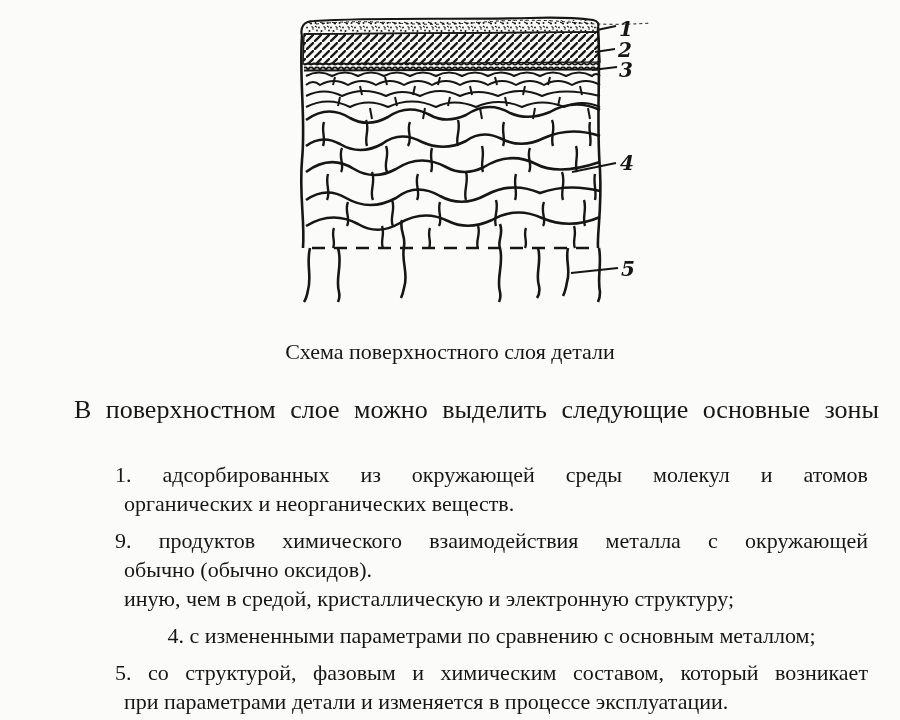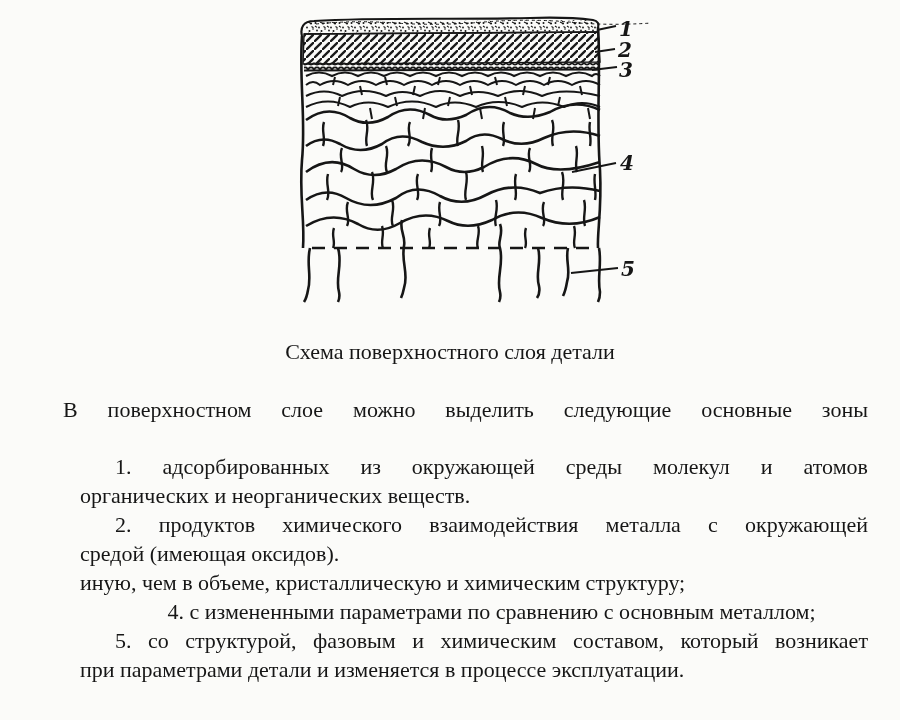--- a/index.html
+++ b/index.html
@@ -8,29 +8,29 @@
     background:var(--paper,#fbfbf9); color:var(--ink,#161616);
     font-family:"Liberation Serif", serif;
   }
   .figure { position:absolute; left:290px; top:10px; width:360px; height:312px; }
   .figure svg { display:block; }
   .caption {
     position:absolute; top:338px; left:0; width:900px;
     text-align:center; font-size:22px; line-height:28px;
   }
   .intro {
-    position:absolute; top:395px; left:63px; width:805px; margin:0;
-    font-size:22px; line-height:29px;
+    position:absolute; top:395px; left:74px; width:805px; margin:0;
+    font-size:26px; line-height:29px;
     text-align:justify; text-align-last:justify;
   }
   .zones { position:absolute; top:452px; left:80px; width:788px; font-size:22px; line-height:29px; }
   .zone-line { display:block; }
-  .zone-line.first { text-indent:35px; text-align:justify; text-align-last:justify; }
+  .zone-line.first { text-indent:35px; text-align:justify; text-align-last:justify;margin-top:8px; }
   .zone-line.first.plain { text-align:center; text-align-last:auto; }
-  .zone-line.rest { text-align:left; }
+  .zone-line.rest { text-align:left;margin-left:44px; }
   .callout-num {
     font-family:"DejaVu Serif", serif; font-style:italic; font-weight:700;
     font-size:20px; fill:#161616;
   }
 </style>
 </head>
 <body>
 
 <div class="page">
 
@@ -132,25 +132,25 @@
   <div class="caption">Схема поверхностного слоя детали</div>
 
   <p class="intro">В поверхностном слое можно выделить следующие основные зоны</p>
 
   <div class="zones">
     <div class="zone">
       <span class="zone-line first">1. адсорбированных из окружающей среды молекул и атомов</span>
       <span class="zone-line rest">органических и неорганических веществ.</span>
     </div>
     <div class="zone">
-      <span class="zone-line first">2. продуктов химического взаимодействия металла с окружающей</span>
-      <span class="zone-line rest">средой (имеющая оксидов).</span>
+      <span class="zone-line first">9. продуктов химического взаимодействия металла с окружающей</span>
+      <span class="zone-line rest">обычно (обычно оксидов).</span>
     </div>
     <div class="zone">
-      <span class="zone-line rest">иную, чем в объеме, кристаллическую и химическим структуру;</span>
+      <span class="zone-line rest">иную, чем в средой, кристаллическую и электронную структуру;</span>
     </div>
     <div class="zone">
       <span class="zone-line first plain">4. с измененными параметрами по сравнению с основным металлом;</span>
     </div>
     <div class="zone">
       <span class="zone-line first">5. со структурой, фазовым и химическим составом, который возникает</span>
       <span class="zone-line rest">при параметрами детали и изменяется в процессе эксплуатации.</span>
     </div>
   </div>
 

